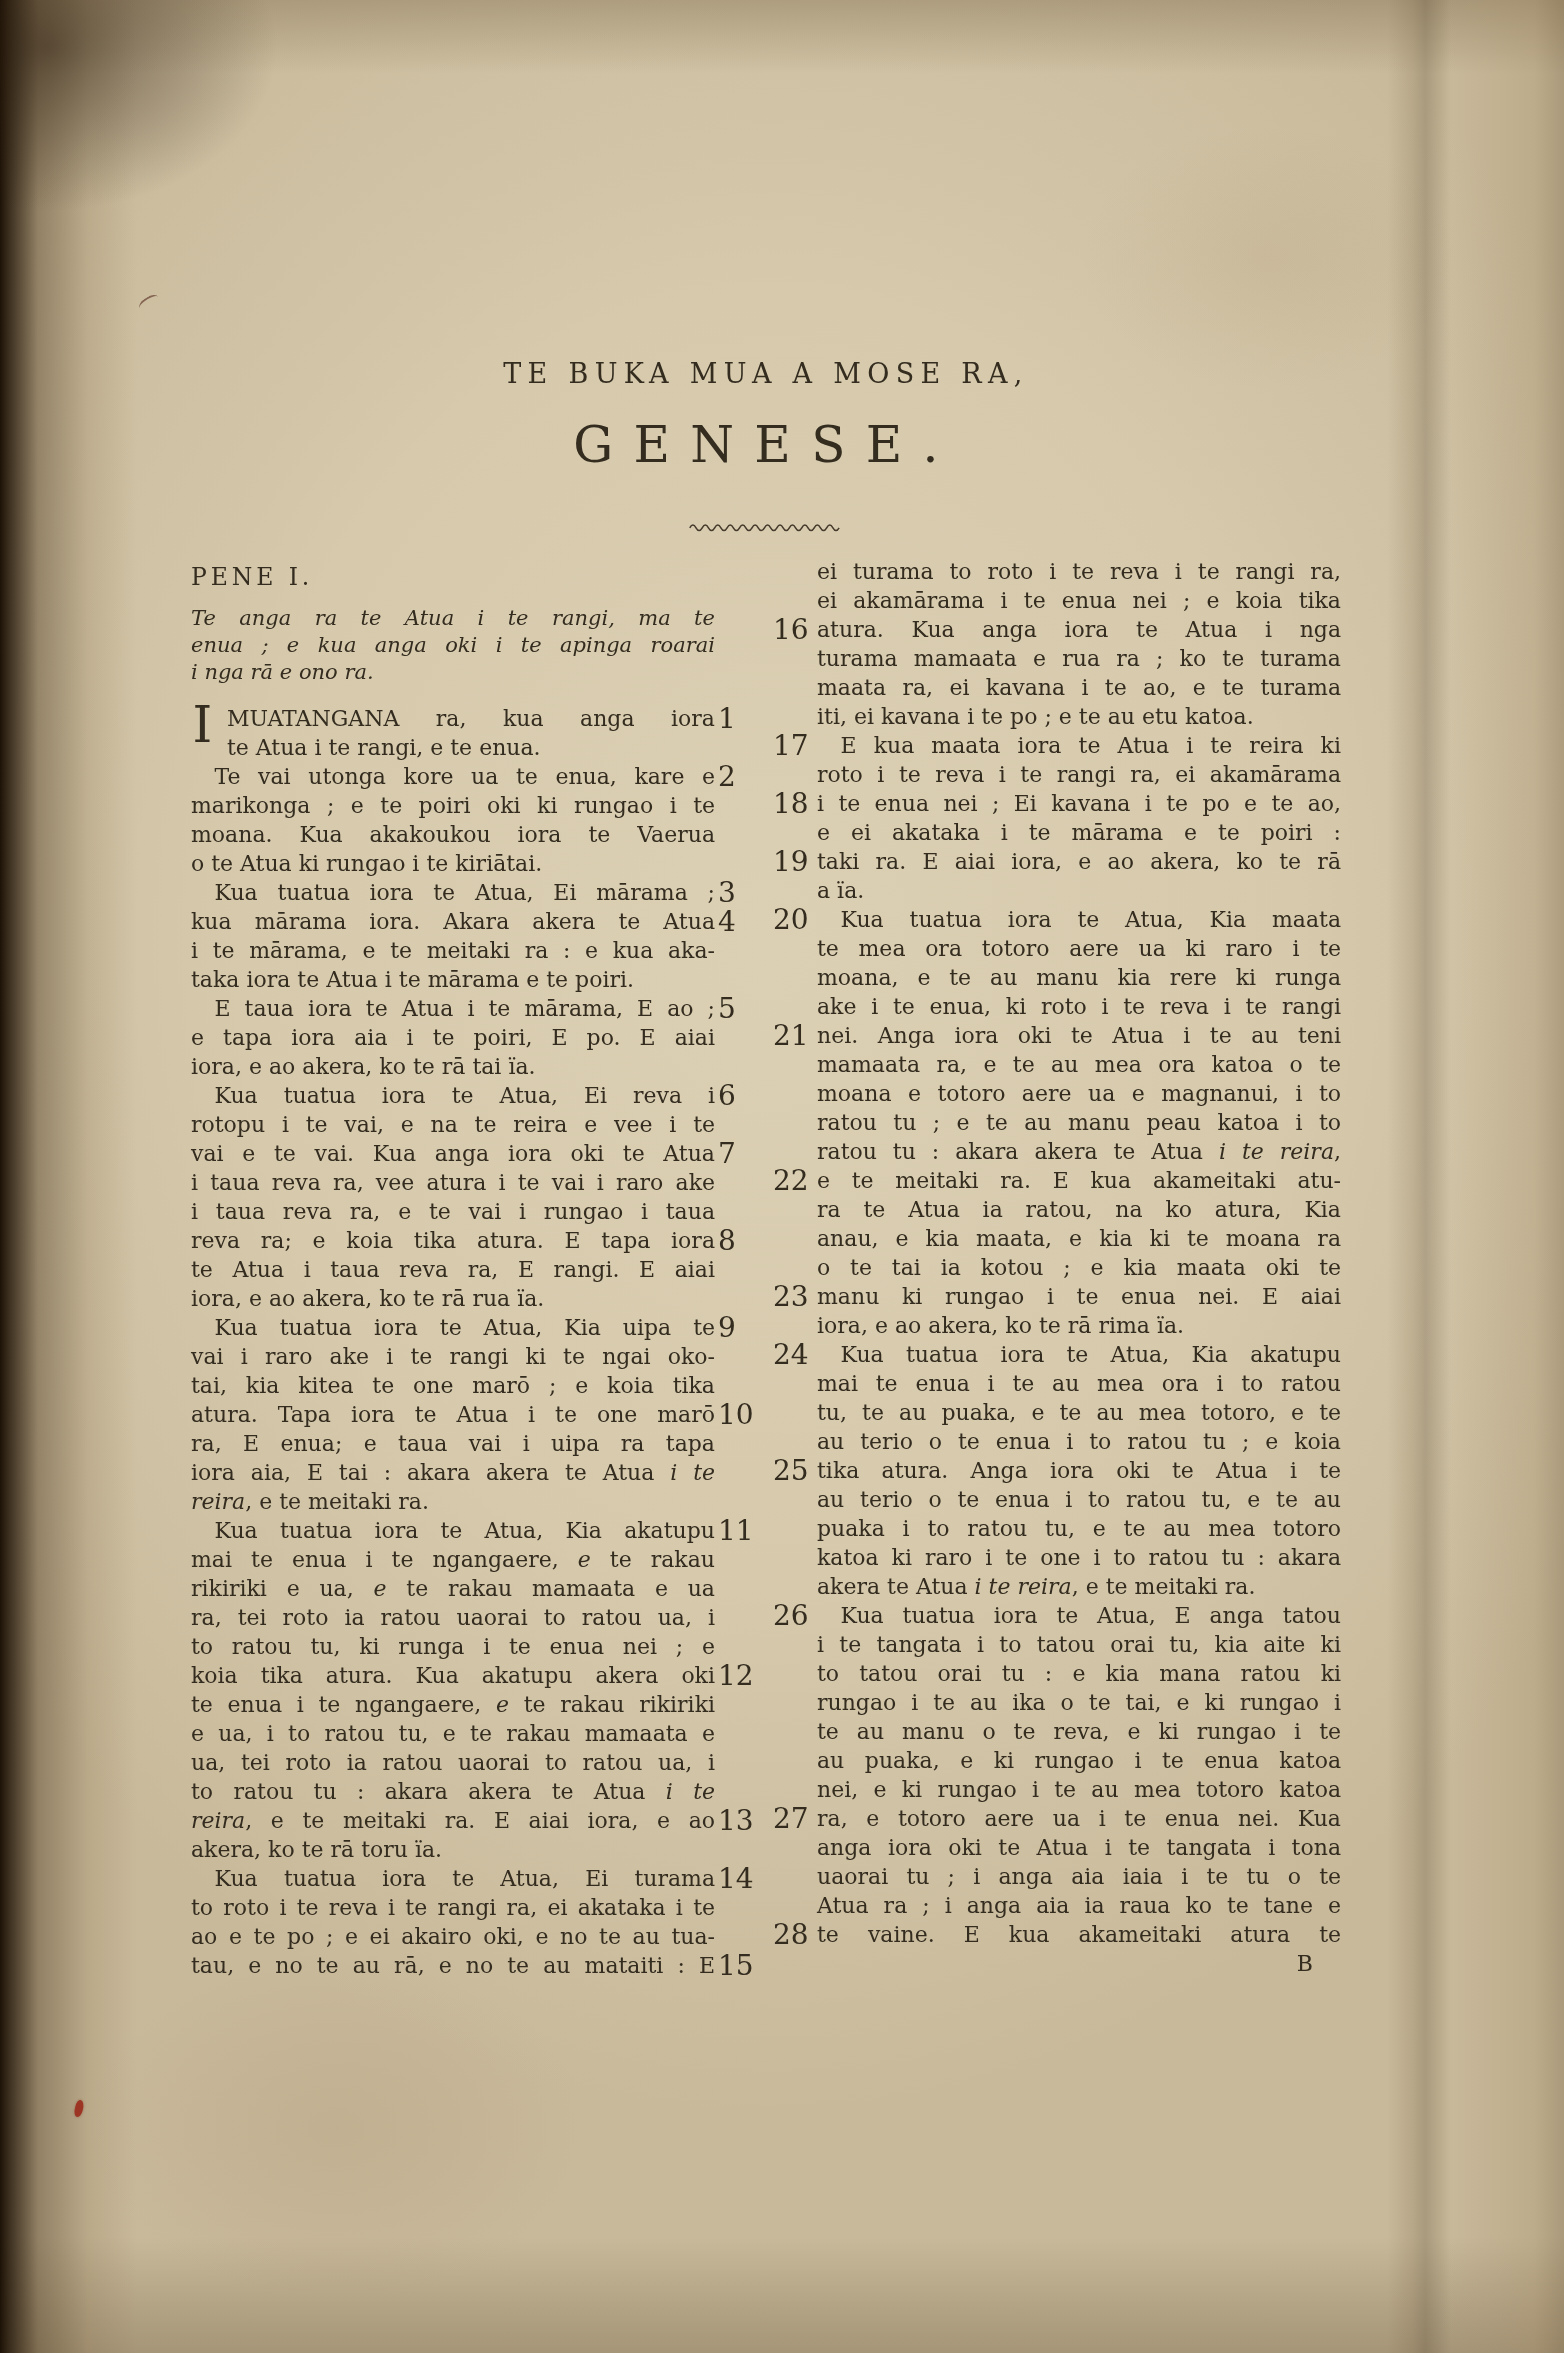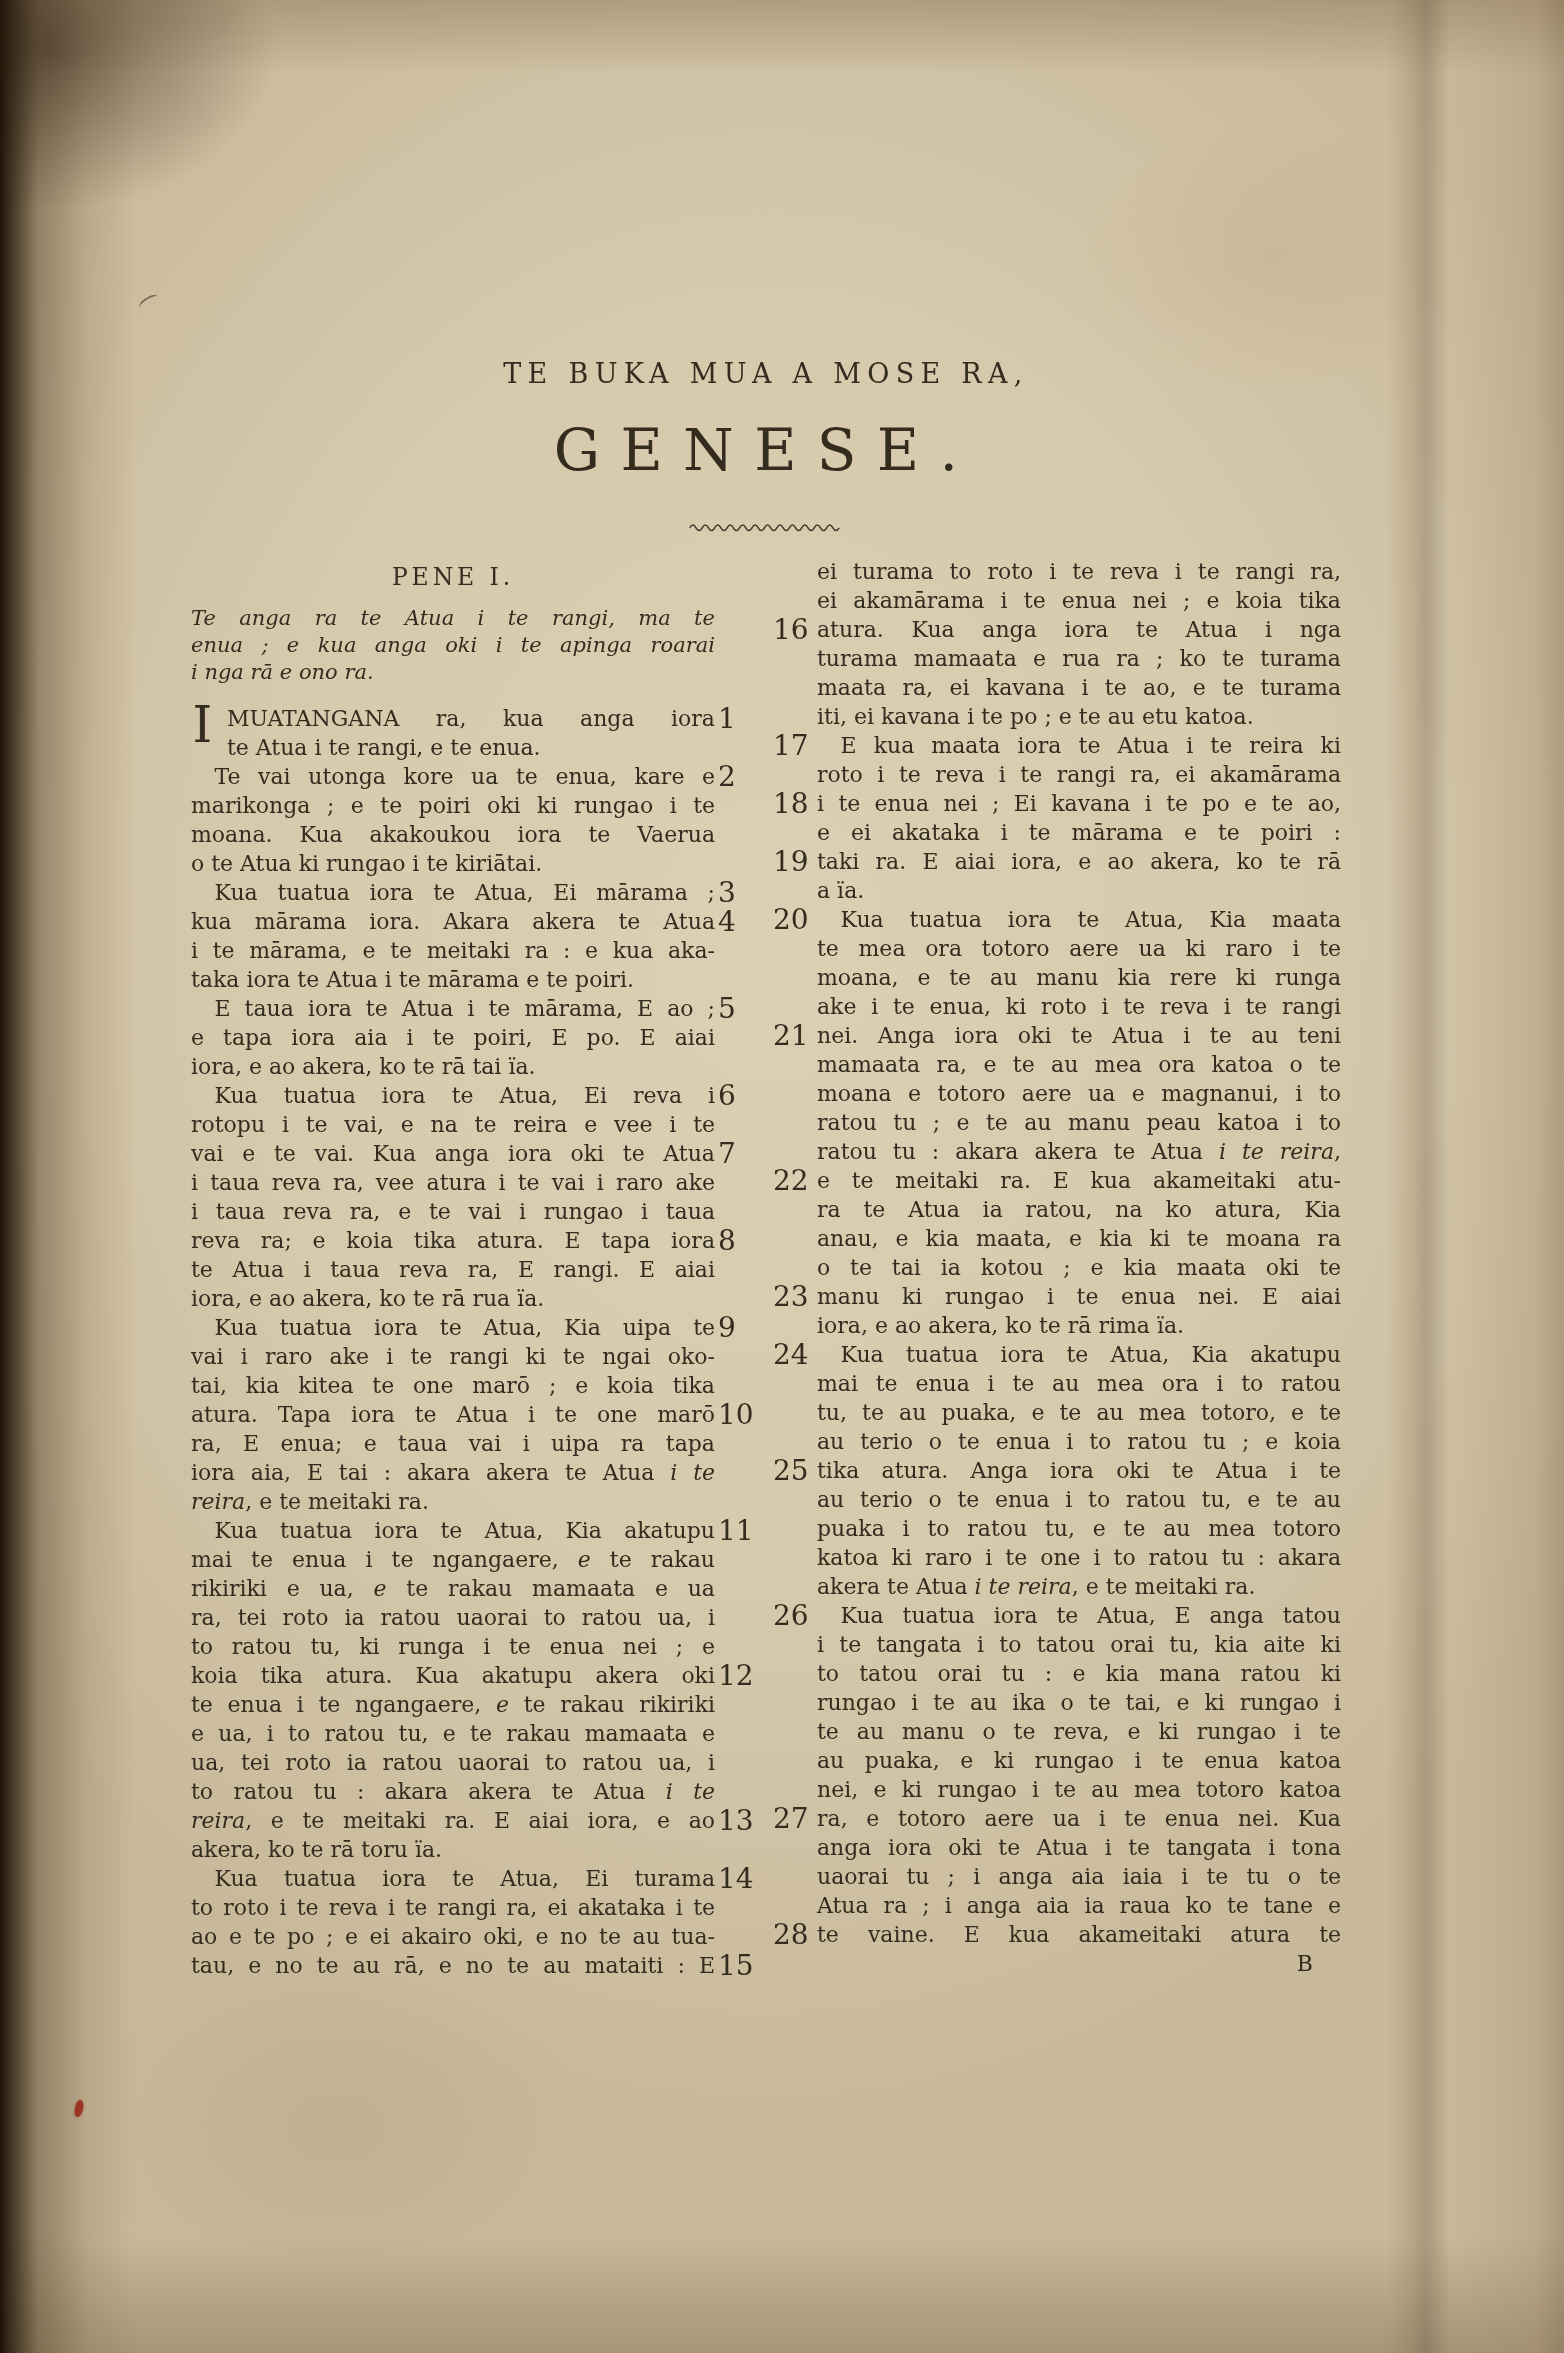--- a/index.html
+++ b/index.html
@@ -24,30 +24,30 @@
   .crease{
     position:absolute;left:1387px;top:0;width:64px;height:2354px;pointer-events:none;
     background:linear-gradient(90deg, rgba(90,68,40,0) 0%, rgba(90,68,40,0.15) 40%, rgba(60,44,24,0.22) 60%, rgba(90,68,40,0) 100%);
   }
   .book-header{
     position:absolute;left:191px;top:358px;width:1150px;
     text-align:center;font-size:27px;letter-spacing:6.3px;white-space:nowrap;
   }
   .book-title{
     position:absolute;left:191px;top:416px;width:1150px;
-    text-align:center;font-size:58px;letter-spacing:20.3px;white-space:nowrap;
+    text-align:center;font-size:50px;letter-spacing:20.3px;white-space:nowrap;
   }
   .ornament{position:absolute;left:688px;top:520px;}
   .columns{
     position:absolute;left:191px;top:557px;width:1150px;
     display:flex;gap:102px;
   }
   .col{width:524px;position:relative;font-size:22px;line-height:29px;}
   .chapter-heading{
-    font-size:23.5px;letter-spacing:3.9px;text-align:center;
+    font-size:23.5px;letter-spacing:3.9px;
     height:34px;line-height:34px;margin:3.1px 0 11px 0;
   }
   .chapter-summary{margin-bottom:18px;}
   .chapter-summary .line{height:27px;line-height:27px;font-size:21px;font-style:italic;}
   .line{position:relative;height:29px;text-align:justify;text-align-last:justify;}
   .line.short{text-align-last:left;}
   .line.indent{padding-left:23.5px;}
   .line.dc,.line.dc-cont{padding-left:36px;}
   .dropcap{
     position:absolute;left:1.6px;top:-3.9px;

